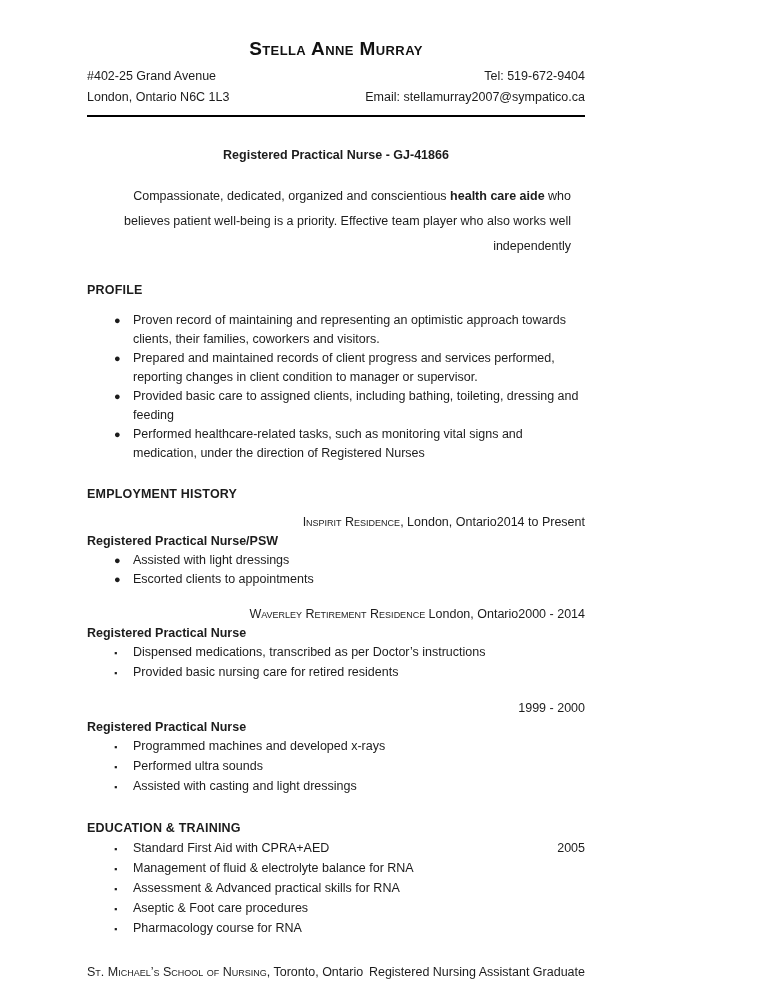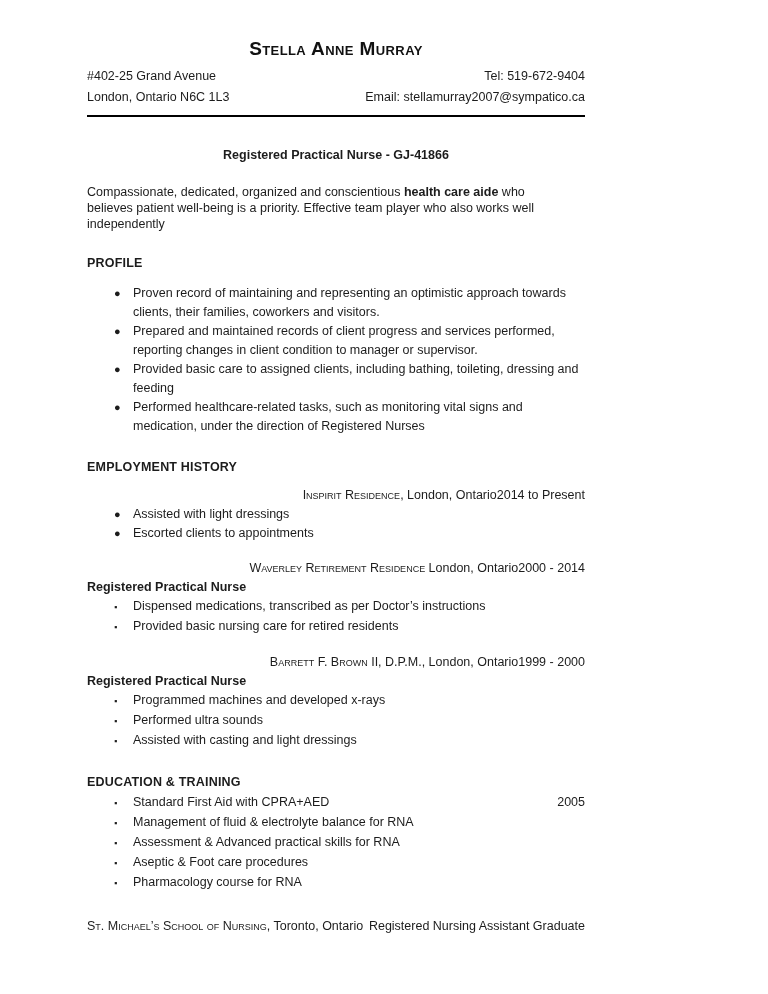--- a/index.html
+++ b/index.html
@@ -8,21 +8,21 @@
     padding:38px 87px 0 87px;overflow:hidden;background:#ffffff;
     font-family:"Liberation Sans",sans-serif;font-size:12.5px;color:#1c1c1c;
   }
   .name{
     text-align:center;font-weight:700;font-variant:small-caps;
     font-size:19px;letter-spacing:.4px;margin:0 0 6px 0;color:#111;
   }
   .contact-row{display:flex;justify-content:space-between;line-height:21px;}
   .divider{height:0;border-top:2px solid #000;margin-top:7px;}
   .doc-title{margin-top:31px;text-align:center;font-weight:700;}
-  .summary{margin:22px 14px 0 0;text-align:left;line-height:16px;}
+  .summary{margin:22px 14px 0 0;text-align:right;line-height:25px;}
   .b{font-weight:700;}
   .section-h{margin-top:24px;text-align:left;font-weight:700;letter-spacing:.2px;}
   .list{margin-top:14px;}
   .item{display:flex;line-height:19px;padding-left:27px;}
   .marker{flex:0 0 19px;font-size:11px;}
   .marker.sq{font-size:9px;padding-top:1px;}
   .itext{flex:1;}
   .year{flex:none;padding-left:8px;}
   .job{margin-top:12px;}
   .job + .job{margin-top:16px;}
@@ -71,20 +71,21 @@
     </div>
   </div>
 
   <div class="section-h">EMPLOYMENT HISTORY</div>
 
   <div class="job">
     <div class="jobhead">
       <span><span class="sc">Inspirit Residence</span><span>, London, Ontario</span></span>
       <span>2014 to Present</span>
     </div>
+    <div class="jobtitle">Registered Practical Nurse/PSW</div>
     <div>
       <div class="item">
         <span class="marker">●</span>
         <span class="itext">Assisted with light dressings</span>
       </div>
       <div class="item">
         <span class="marker">●</span>
         <span class="itext">Escorted clients to appointments</span>
       </div>
     </div>
@@ -103,21 +104,20 @@
       </div>
       <div class="item">
         <span class="marker sq">▪</span>
         <span class="itext">Provided basic nursing care for retired residents</span>
       </div>
     </div>
   </div>
 
   <div class="job">
     <div class="jobhead">
-      <span><span class="sc">Barrett F. Brown II, D.P.M.</span><span>, London, Ontario</span></span>
       <span>1999 - 2000</span>
     </div>
     <div class="jobtitle">Registered Practical Nurse</div>
     <div>
       <div class="item">
         <span class="marker sq">▪</span>
         <span class="itext">Programmed machines and developed x-rays</span>
       </div>
       <div class="item">
         <span class="marker sq">▪</span>

